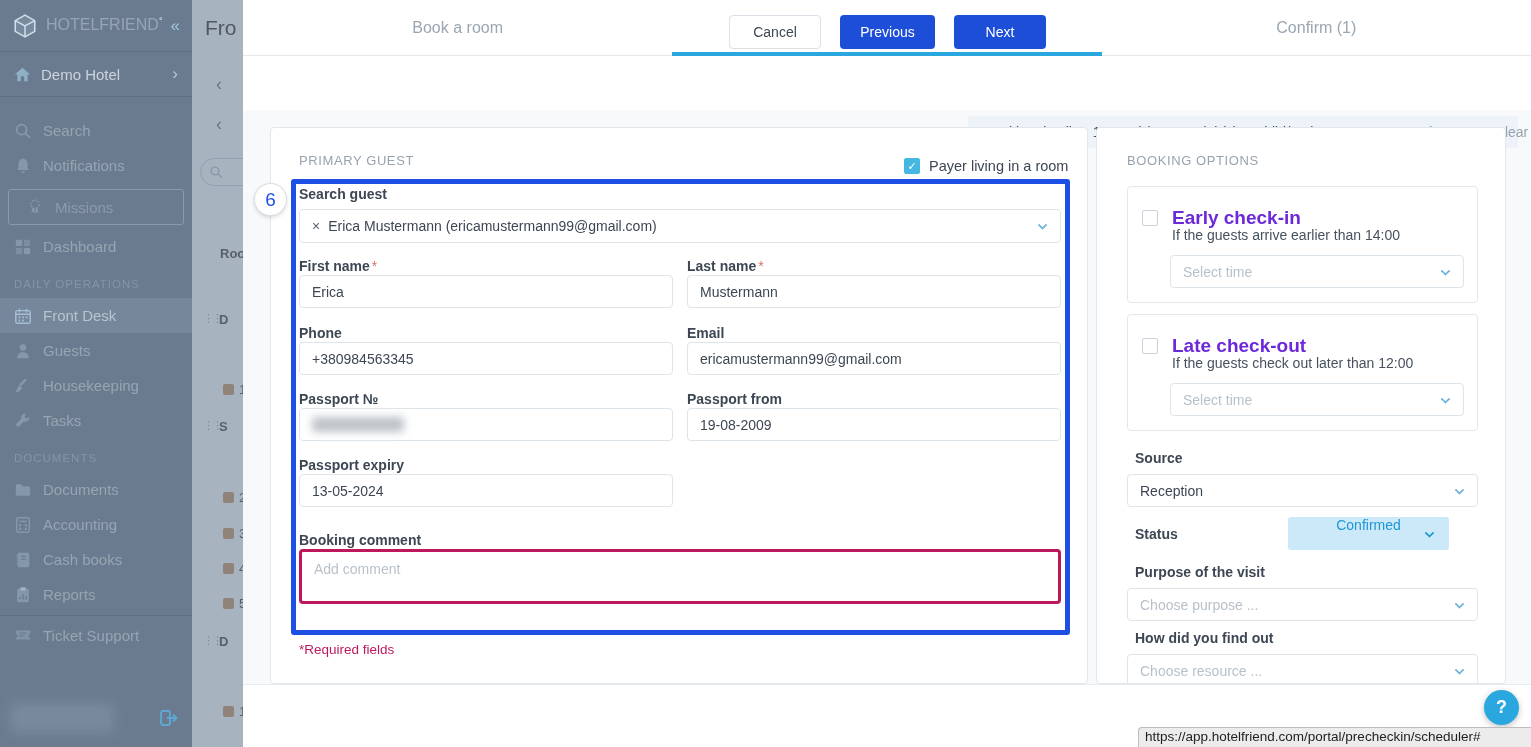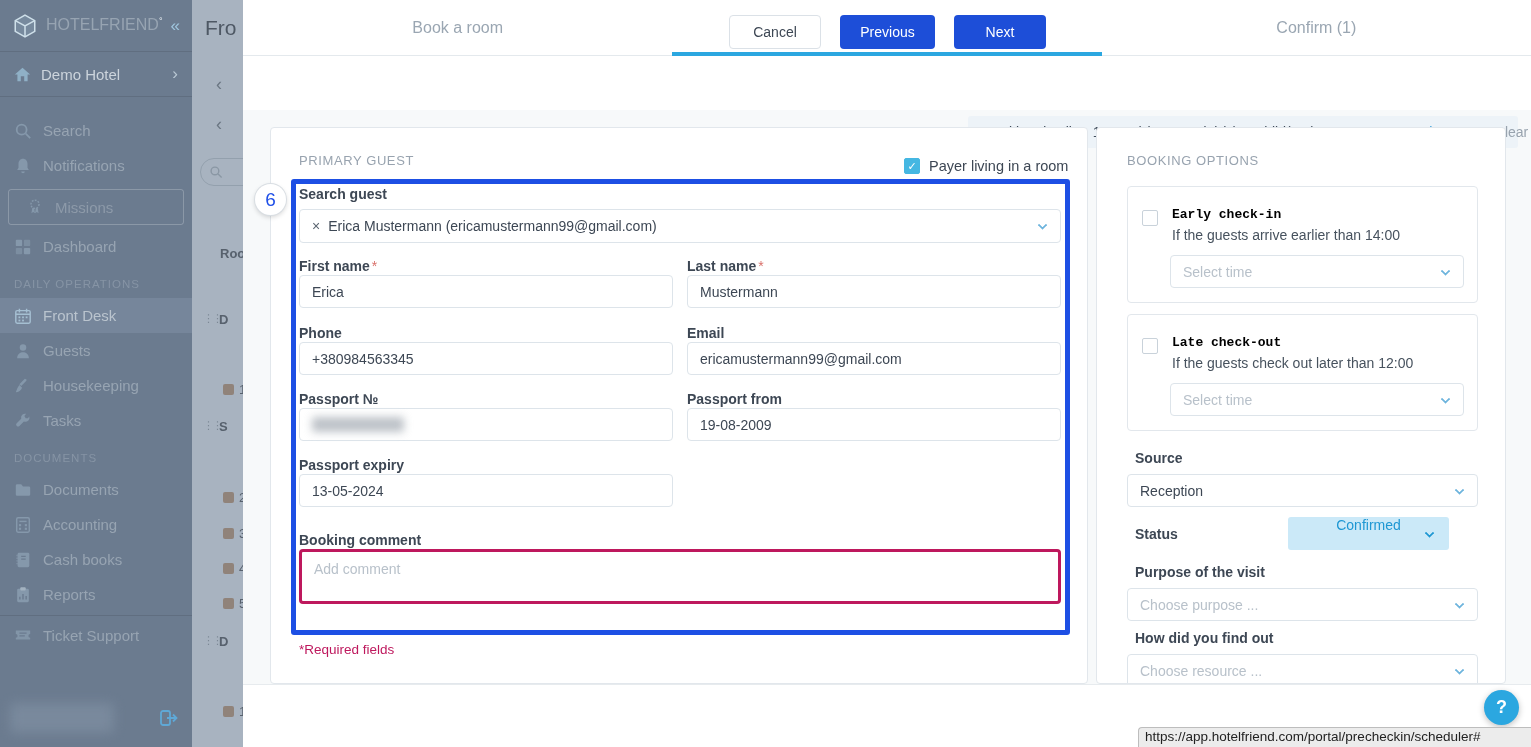--- a/index.html
+++ b/index.html
@@ -36,21 +36,21 @@
   .bd-search { position:absolute; left:8px; top:158px; width:70px; height:28px; border:1px solid #93a0ad; border-radius:14px; }
   .bd-search svg { position:absolute; left:8px; top:6px; width:14px; height:14px; color:#8a97a4; }
   .bd-rooms { position:absolute; left:28px; top:246px; font-size:13px; font-weight:700; color:#57616d; }
   .bd-drag { position:absolute; left:11px; font-size:11px; letter-spacing:-2px; color:#7c8895; }
   .bd-letter { position:absolute; left:27px; font-size:13px; font-weight:700; color:#57616d; }
   .bd-sq { position:absolute; left:31px; width:11px; height:11px; border-radius:2px; background:#90837a; }
   .bd-num { position:absolute; left:47px; font-size:13px; color:#57616d; }
 
   
   .modal { position:absolute; left:243px; top:0; width:1288px; height:747px; background:#f7f9fa; z-index:20; }
-  .tabbar { position:absolute; left:0; top:0; width:1288px; height:56px; background:#fff; border-bottom:1px solid #e4e9ed; display:flex;justify-content:flex-end; }
+  .tabbar { position:absolute; left:0; top:0; width:1288px; height:56px; background:#fff; border-bottom:1px solid #e4e9ed; display:flex; }
   .tab { flex:1; display:flex; align-items:center; justify-content:center; font-size:16px; color:#9aa6b2; position:relative; cursor:pointer; }
   .tab.active { color:#3f4b59; font-weight:500; }
   .tab.active::after { content:''; position:absolute; left:0; right:0; bottom:-1px; height:4px; background:#2ba7e0; }
   .detailsbar { position:absolute; left:0; top:56px; width:1288px; height:54px; background:#fff; }
   .details-box { position:absolute; left:725px; top:60px; width:550px; height:32px; background:#edf3f8; border-radius:3px; display:flex; align-items:center; padding:0 16px; font-size:14px; color:#3f4b59; white-space:nowrap; }
   .details-box .sep { color:#9aa6b2; margin:0 11px; font-size:13px; }
   .details-box .lbl { margin-right:10px; }
   .details-box .val { font-weight:500; }
   .link-change { color:#3aa0da; cursor:pointer; }
   .link-clear { color:#98a3ae; cursor:pointer; }
@@ -71,21 +71,21 @@
   .cbx.checked { background:#45b7e2; border-color:#45b7e2; color:#fff; font-size:11px; display:flex; align-items:center; justify-content:center; }
   .annot-box { position:absolute; left:20px; top:51px; width:779px; height:456px; border:5px solid #1d4fe4; border-radius:3px; pointer-events:none; z-index:5; }
   .annot-badge { position:absolute; left:-16px; top:56px; width:31px; height:31px; background:#fff; border-radius:50%; box-shadow:0 0 0 1px #d9dee3, 0 2px 5px rgba(0,0,0,.18); color:#2050e8; font-size:19px; font-weight:500; display:flex; align-items:center; justify-content:center; z-index:6; }
   .redact { width:92px; height:15px; border-radius:2px; background:#9aa2ab; filter:blur(4px); opacity:.65; }
   .x-rm { color:#5a6470; margin-right:8px; font-size:14px; cursor:pointer; }
   .comment-area { position:absolute; left:28px; top:421px; width:762px; height:55px; border:3px solid #be185d; border-radius:4px; font-family:"Liberation Sans",sans-serif; font-size:14px; color:#15803d; padding:9px 12px; resize:none; outline:none; }
   .comment-area::placeholder { color:#b8c1ca; }
   .required-note { position:absolute; left:28px; top:514px; font-size:13.5px; color:#be185d; }
 
   .opt-box { position:absolute; left:30px; width:351px; height:117px; border:1px solid #e2e7ec; border-radius:4px; }
-  .opt-box .title { position:absolute; left:44px; top:20px; font-size:13px; font-weight:700; color:#000000;font-family:Liberation Mono, monospace; }
+  .opt-box .title { position:absolute; left:44px; top:20px; font-size:19px; font-weight:700; color:#6d28d9; }
   .opt-box .desc { position:absolute; left:44px; top:40px; font-size:14px; color:#47525e; }
   .status-btn { position:absolute; left:191px; top:389px; width:161px; height:33px; background:#cbe9f8; border-radius:3px; display:flex; align-items:flex-start; justify-content:center; font-size:14px; font-weight:500; color:#1e97d3; cursor:pointer; }
   .status-btn .chev { border-color:#1e97d3; right:16px; }
 
   .footer { position:absolute; left:0; top:684px; width:1288px; height:63px; background:#fff; border-top:1px solid #e7ebee; }
   .btn { position:absolute; top:15px; height:34px; border-radius:4px; font-family:"Liberation Sans",sans-serif; font-size:14px; font-weight:500; display:flex; align-items:center; justify-content:center; cursor:pointer; }
   .btn-cancel { left:486px; width:92px; background:#fff; border:1px solid #dbe1e7; color:#3d4754; }
   .btn-blue { background:#1d4ed8; border:none; color:#fff; }
   .btn-prev { left:597px; width:95px; }
   .btn-next { left:711px; width:92px; }

